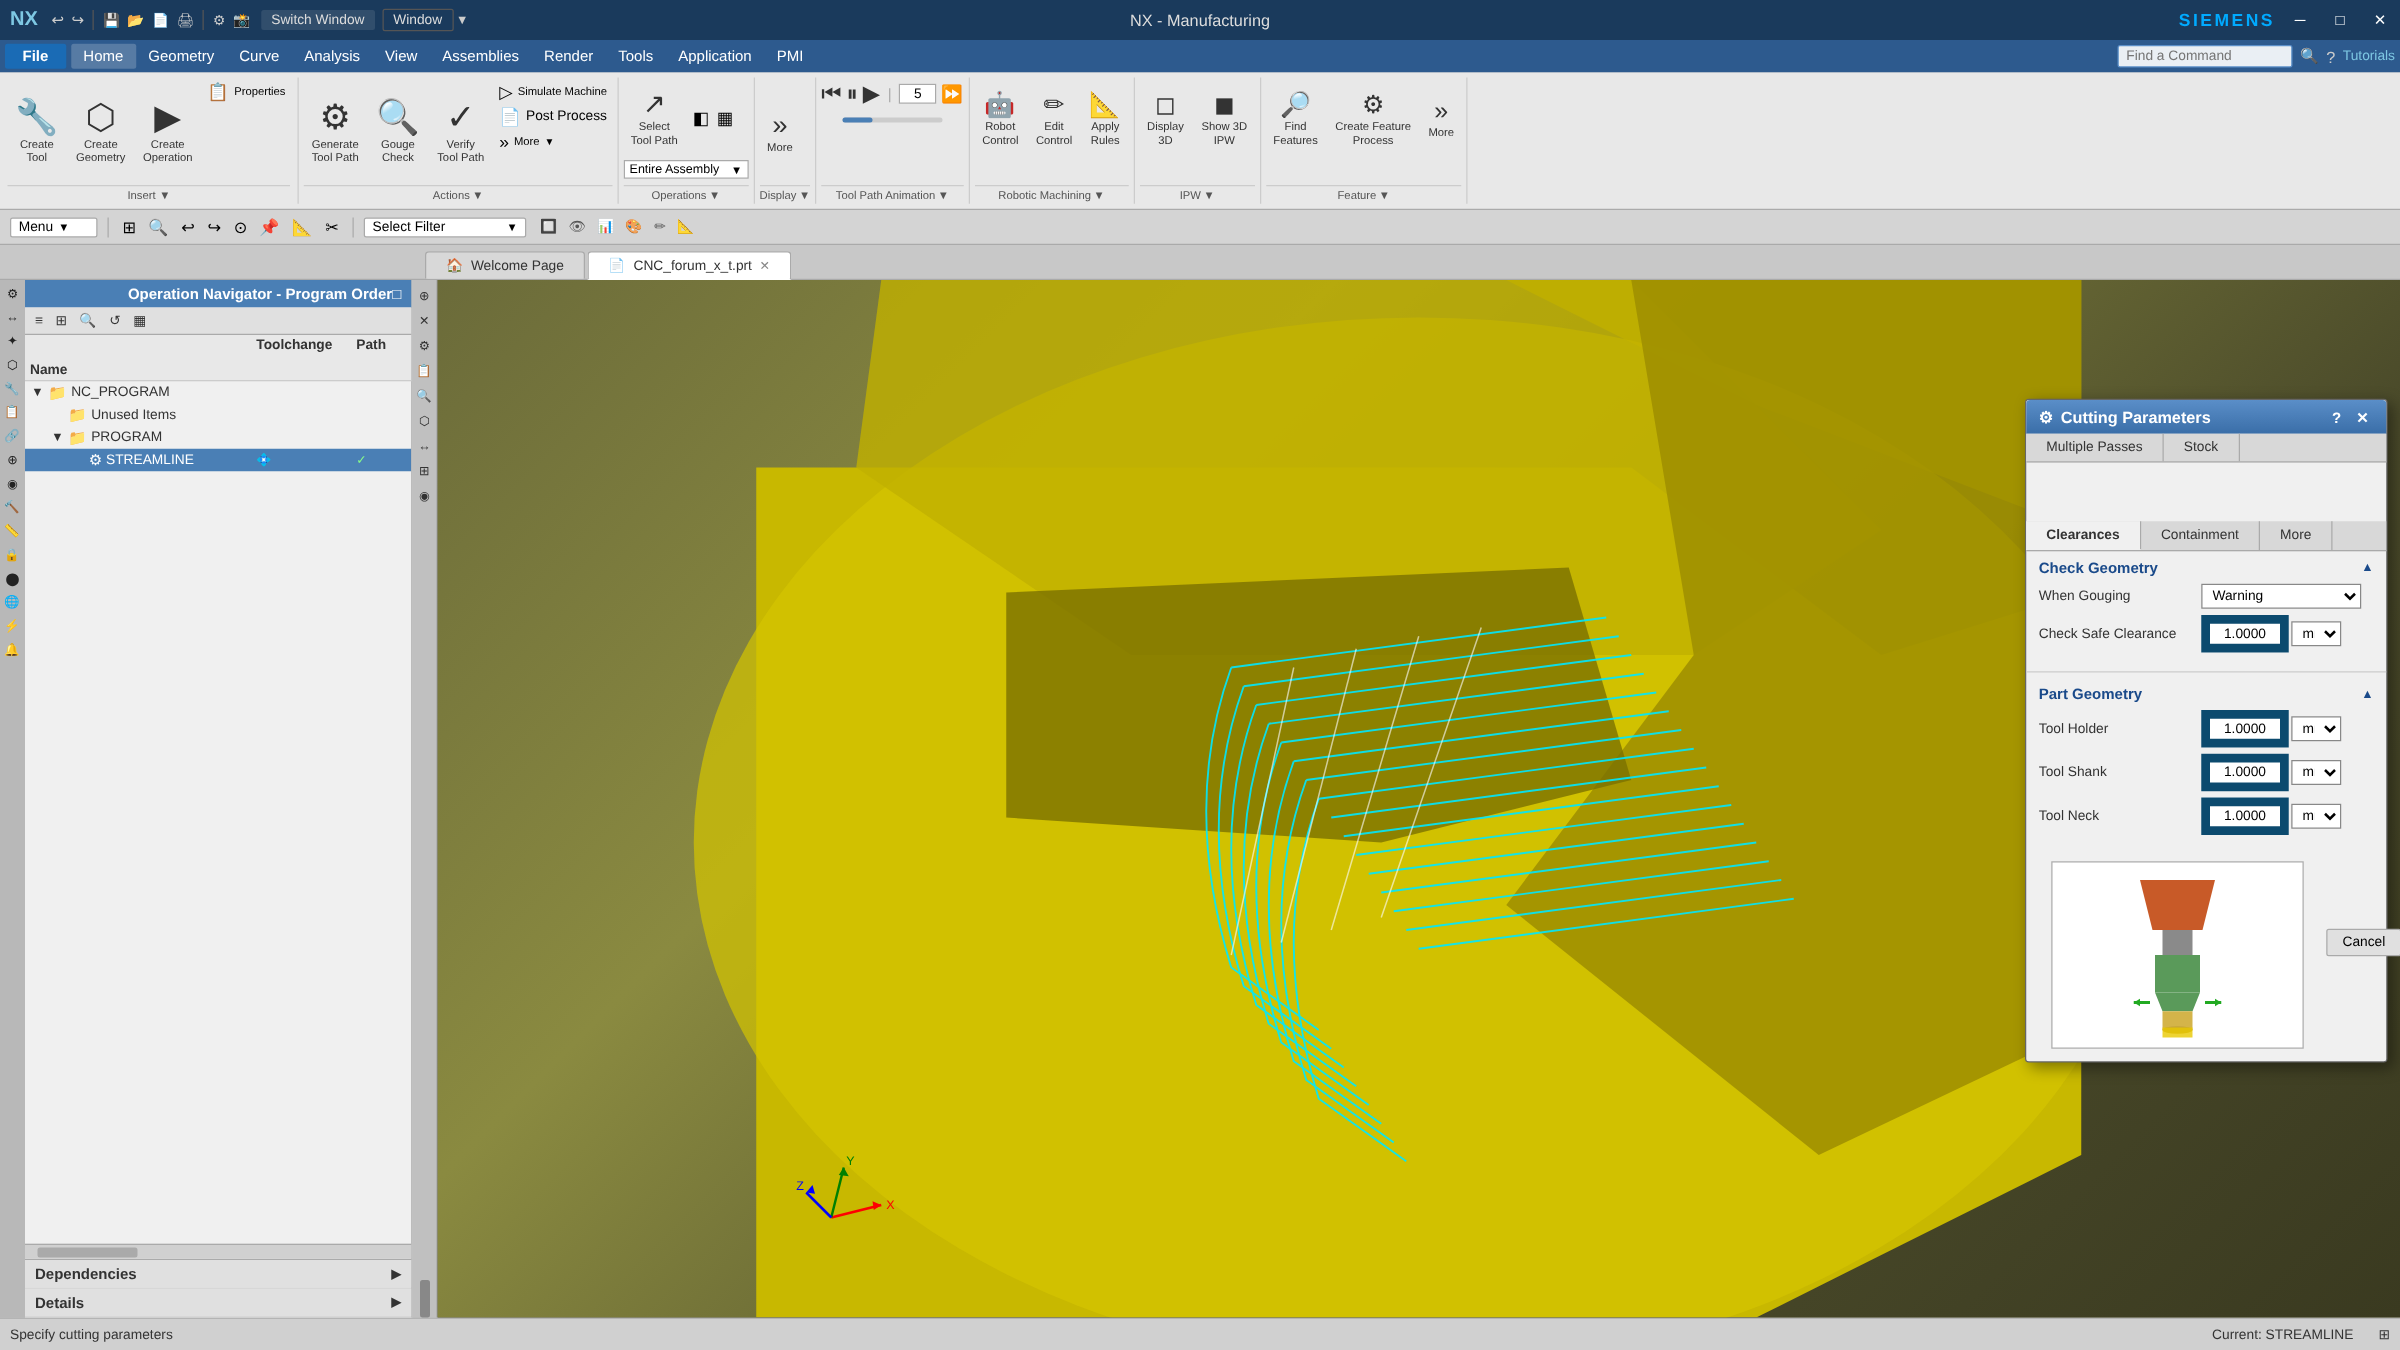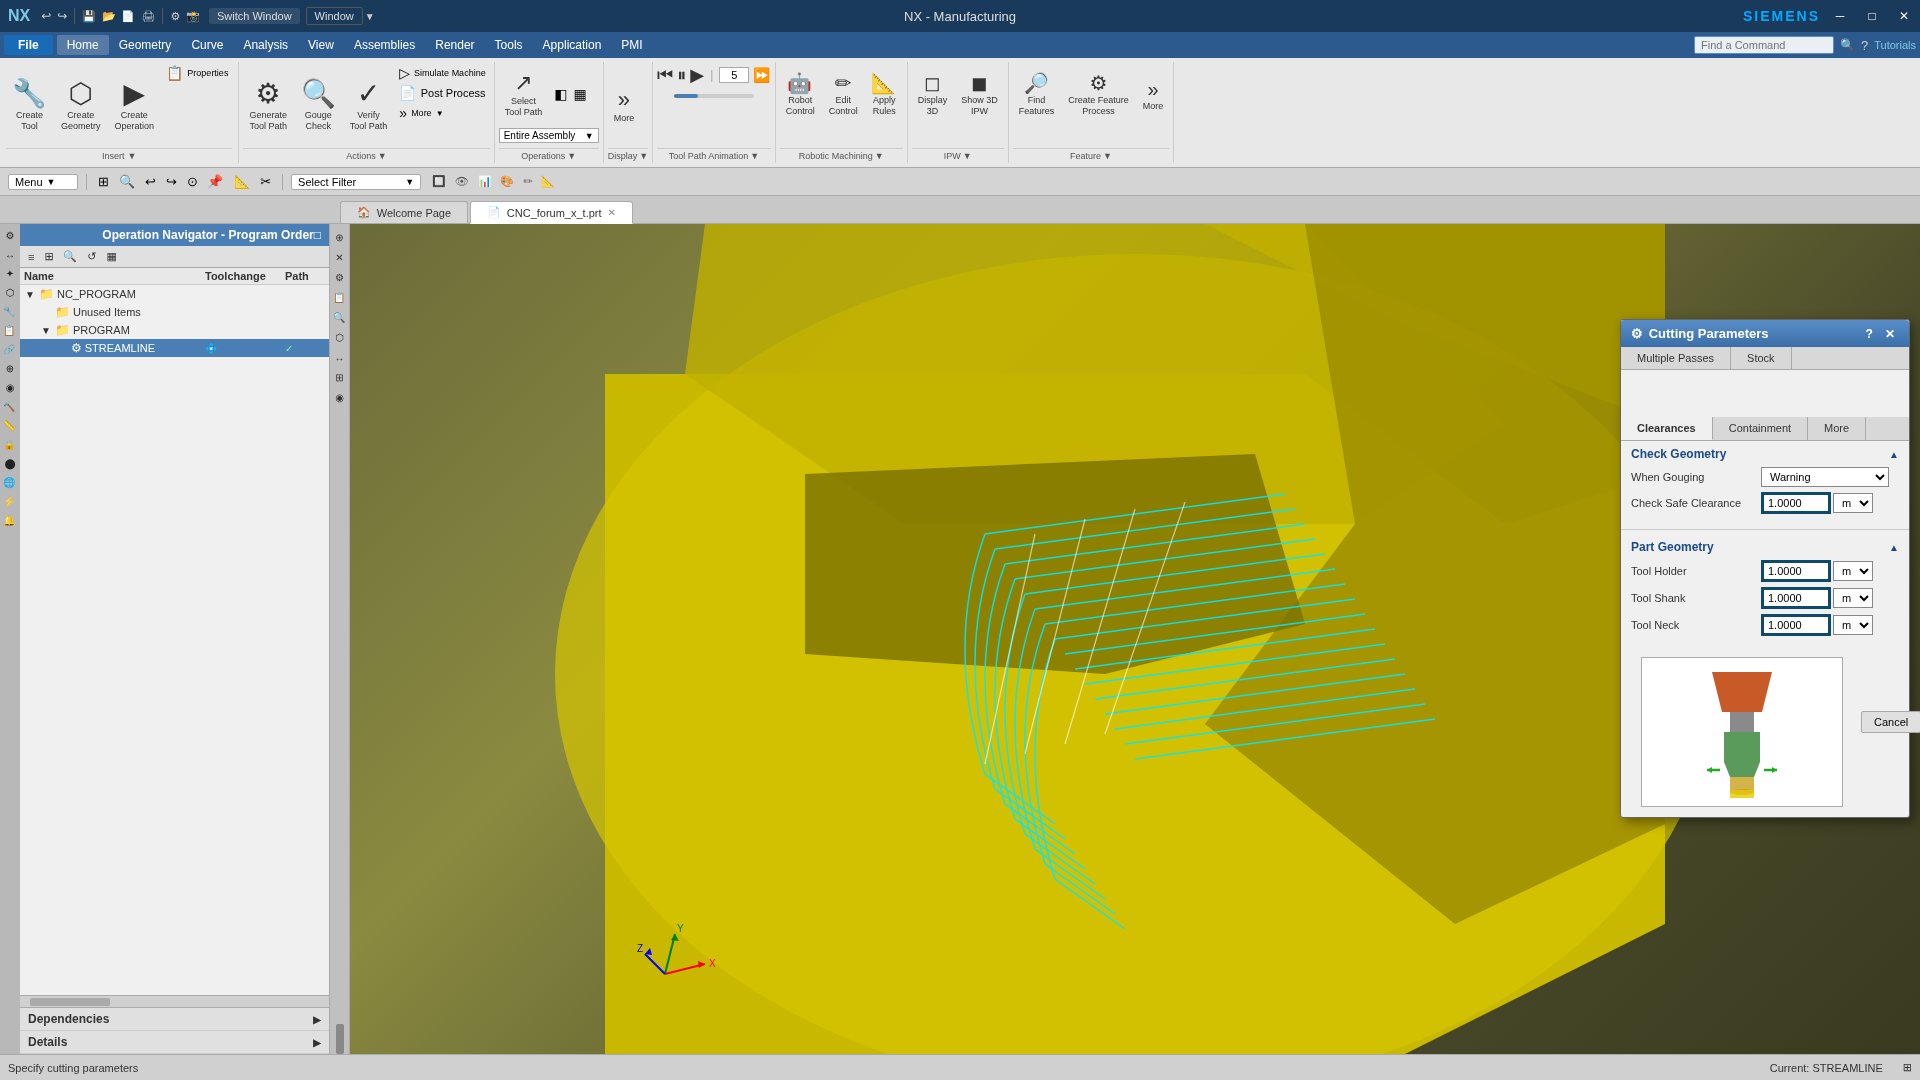--- a/index.html
+++ b/index.html
@@ -139,21 +139,21 @@
 
     #op-nav-columns {
       display: flex;
       background: #e8e8e8;
       border-bottom: 1px solid #ccc;
       padding: 2px 4px;
       font-size: 11px;
       font-weight: bold;
       color: #333;
     }
-    .col-name { flex: 1; }
+    .col-name { flex: 1; margin-top: 20px; }
     .col-tc { width: 80px; }
     .col-path { width: 40px; }
 
     .nav-tree { flex: 1; overflow: auto; }
     .tree-item {
       display: flex;
       align-items: center;
       padding: 2px 4px;
       font-size: 11px;
       cursor: pointer;
@@ -289,24 +289,24 @@
     }
     .field-label { width: 130px; color: #333; }
     .field-input {
       flex: 1;
       display: flex;
       align-items: center;
       gap: 2px;
     }
     .field-number {
       width: 70px;
-      border: 3px solid #0c4a6e;
+      border: 7px solid #0c4a6e;
       padding: 2px 4px;
       font-size: 11px;
-      text-align: left;
+      text-align: center;
       background: white;
     }
     .field-select {
       border: 1px solid #888;
       padding: 2px 4px;
       font-size: 11px;
       background: white;
       cursor: pointer;
     }
 

